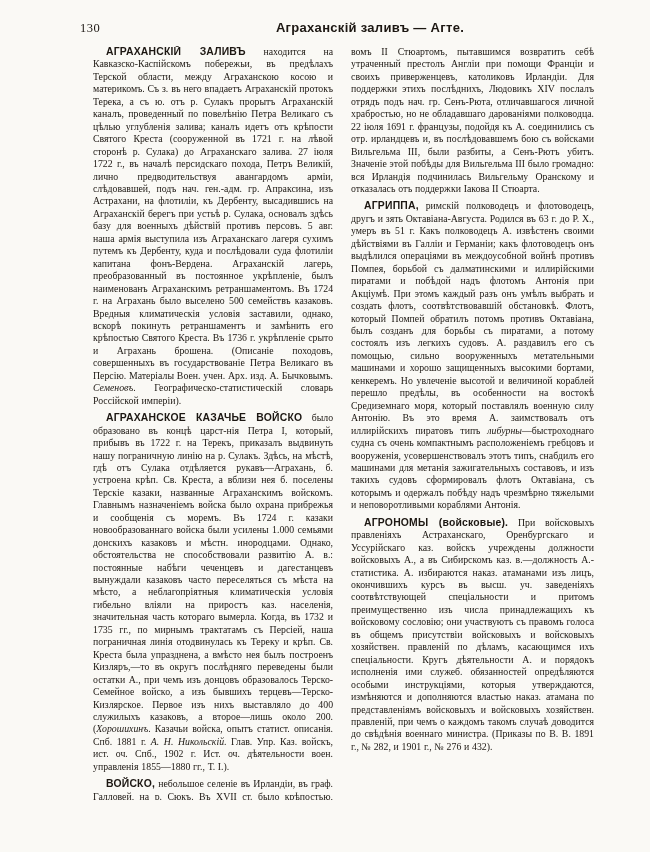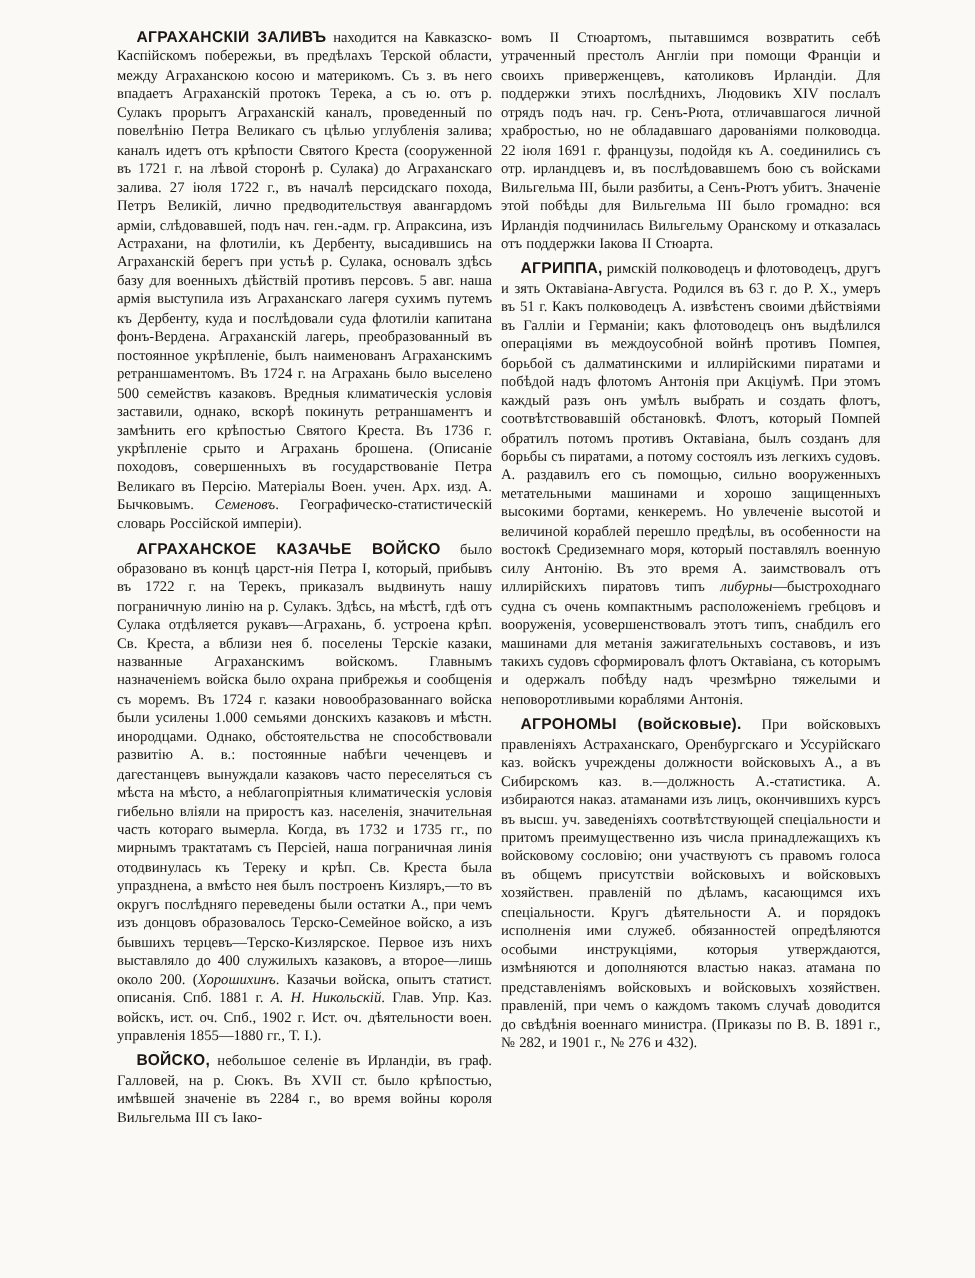--- a/index.html
+++ b/index.html
@@ -30,21 +30,22 @@
     display: block;
     text-align: center;
     transform: translateX(34px);
     font-family: "Liberation Sans", "DejaVu Sans", sans-serif;
     font-weight: bold;
     font-size: 13px;
     letter-spacing: 0.3px;
   }
   .columns {
     display: flex;
-    gap: 6px;
+    gap: 18px;
+    margin-left: 15px;
   }
   .column {
     width: 250px;
     height: 754px;
     overflow: hidden;
     text-align: justify;
     font-size: 9.8px;
     line-height: 12.45px;
     word-spacing: 0.3px;
   }
@@ -58,20 +59,24 @@
     font-size: 10.4px;
     letter-spacing: 0.2px;
   }
   .em { font-style: italic; }
 </style>
 </head>
 <body>
 
 <div class="page">
 
+  <div class="page-header">
+    <span class="page-number">130</span>
+    <span class="running-title">Аграханскій заливъ — Агте.</span>
+  </div>
 
   <div class="columns">
 
     <div class="column left">
       <p class="entry first">
         <span class="headword">АГРАХАНСКІЙ ЗАЛИВЪ</span><span><span> находится на Кавказско-Каспійскомъ побережьи, въ предѣлахъ Терской области, между Аграханскою косою и материкомъ. Съ з. въ него впадаетъ Аграханскій протокъ Терека, а съ ю. отъ р. Сулакъ прорытъ Аграханскій каналъ, проведенный по повелѣнію Петра Великаго съ цѣлью углубленія залива; каналъ идетъ отъ крѣпости Святого Креста (сооруженной въ 1721 г. на лѣвой сторонѣ р. Сулака) до Аграханскаго залива. 27 іюля 1722 г., въ началѣ персидскаго похода, Петръ Великій, лично предводительствуя авангардомъ арміи, слѣдовавшей, подъ нач. ген.-адм. гр. Апраксина, изъ Астрахани, на флотиліи, къ Дербенту, высадившись на Аграханскій берегъ при устьѣ р. Сулака, основалъ здѣсь базу для военныхъ дѣйствій противъ персовъ. 5 авг. наша армія выступила изъ Аграханскаго лагеря сухимъ путемъ къ Дербенту, куда и послѣдовали суда флотиліи капитана фонъ-Вердена. Аграханскій лагерь, преобразованный въ постоянное укрѣпленіе, былъ наименованъ Аграханскимъ ретраншаментомъ. Въ 1724 г. на Аграхань было выселено 500 семействъ казаковъ. Вредныя климатическія условія заставили, однако, вскорѣ покинуть ретраншаментъ и замѣнить его крѣпостью Святого Креста. Въ 1736 г. укрѣпленіе срыто и Аграхань брошена. (Описаніе походовъ, совершенныхъ въ государствованіе Петра Великаго въ Персію. Матеріалы Воен. учен. Арх. изд. А. Бычковымъ. </span><span class="em">Семеновъ</span><span>. Географическо-статистическій словарь Россійской имперіи).</span></span>
       </p>
       <p class="entry">
         <span class="headword">АГРАХАНСКОЕ КАЗАЧЬЕ ВОЙСКО</span><span><span> было образовано въ концѣ царст-нія Петра I, который, прибывъ въ 1722 г. на Терекъ, приказалъ выдвинуть нашу пограничную линію на р. Сулакъ. Здѣсь, на мѣстѣ, гдѣ отъ Сулака отдѣляется рукавъ—Аграхань, б. устроена крѣп. Св. Креста, а вблизи нея б. поселены Терскіе казаки, названные Аграханскимъ войскомъ. Главнымъ назначеніемъ войска было охрана прибрежья и сообщенія съ моремъ. Въ 1724 г. казаки новообразованнаго войска были усилены 1.000 семьями донскихъ казаковъ и мѣстн. инородцами. Однако, обстоятельства не способствовали развитію А. в.: постоянные набѣги чеченцевъ и дагестанцевъ вынуждали казаковъ часто переселяться съ мѣста на мѣсто, а неблагопріятныя климатическія условія гибельно вліяли на приростъ каз. населенія, значительная часть котораго вымерла. Когда, въ 1732 и 1735 гг., по мирнымъ трактатамъ съ Персіей, наша пограничная линія отодвинулась къ Тереку и крѣп. Св. Креста была упразднена, а вмѣсто нея былъ построенъ Кизляръ,—то въ округъ послѣдняго переведены были остатки А., при чемъ изъ донцовъ образовалось Терско-Семейное войско, а изъ бывшихъ терцевъ—Терско-Кизлярское. Первое изъ нихъ выставляло до 400 служилыхъ казаковъ, а второе—лишь около 200. (</span><span class="em">Хорошихинъ</span><span>. Казачьи войска, опытъ статист. описанія. Спб. 1881 г. </span><span class="em">А. Н. Никольскій</span><span>. Глав. Упр. Каз. войскъ, ист. оч. Спб., 1902 г. Ист. оч. дѣятельности воен. управленія 1855—1880 гг., Т. I.).</span></span>
       </p>

